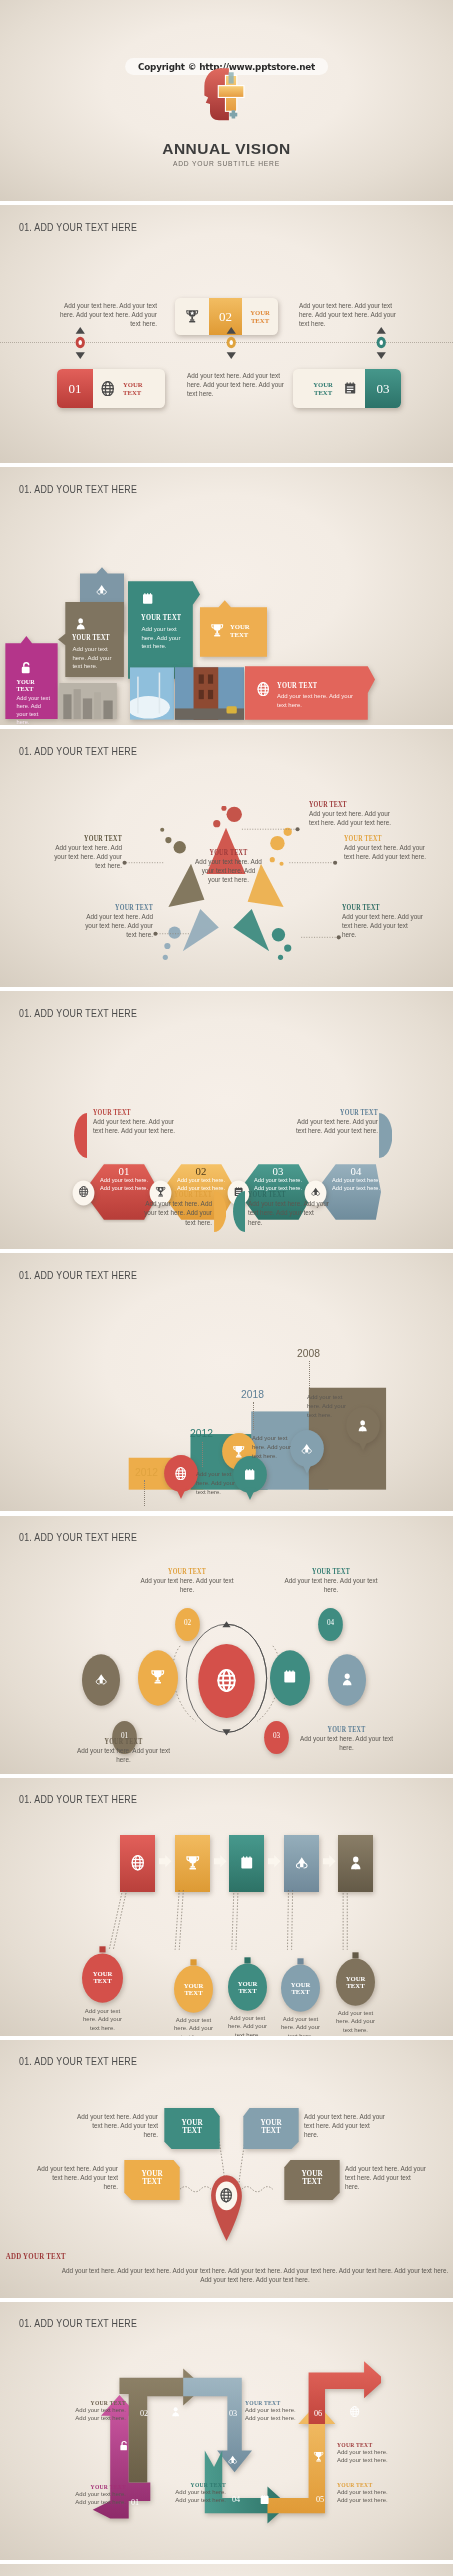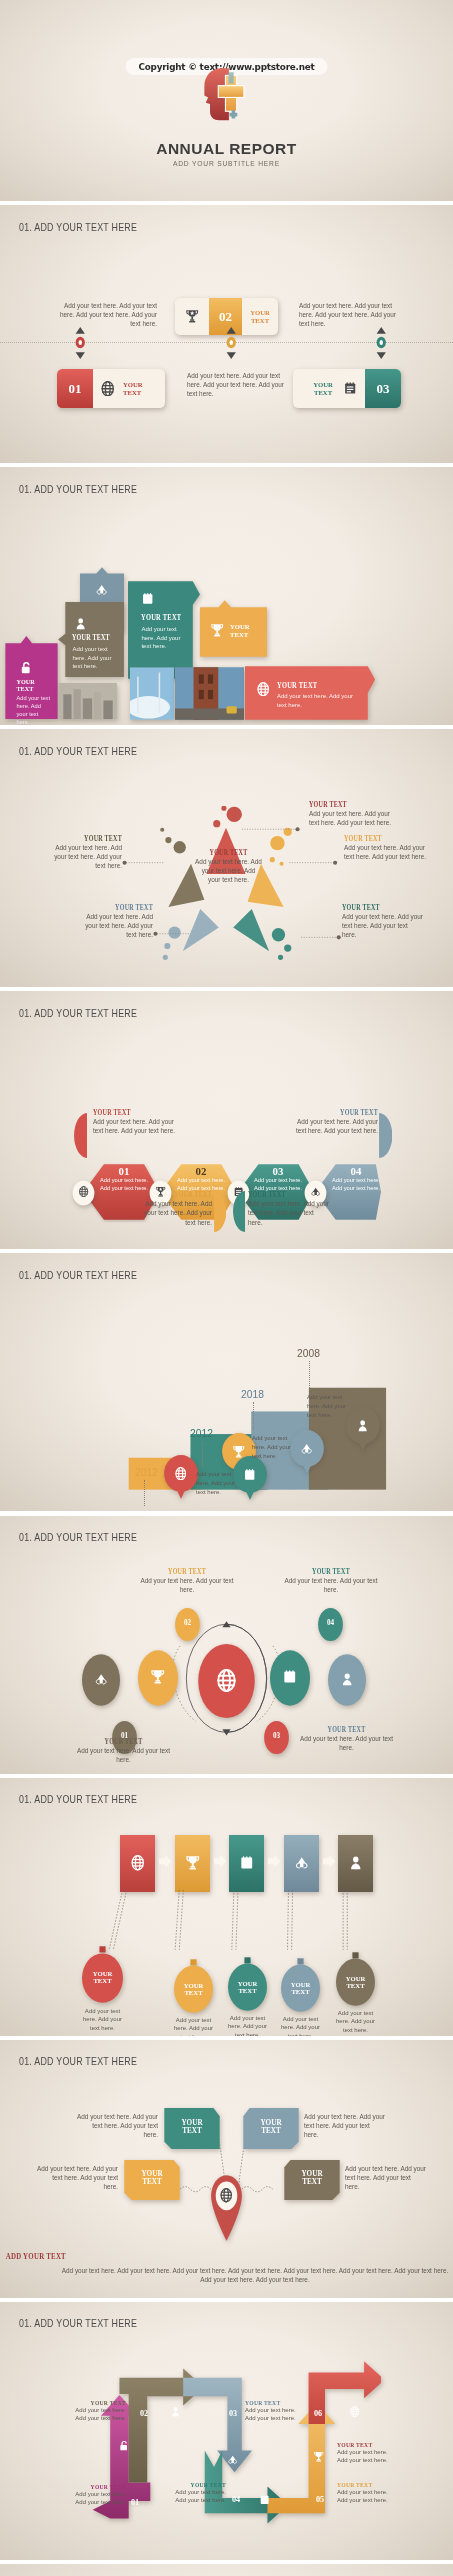--- a/index.html
+++ b/index.html
@@ -23,21 +23,21 @@
   }
   .body-text { font-size:6.4px; line-height:1.42; color:#5b5751; }
   .ylab {
     font-family:"Liberation Serif", serif; font-weight:bold;
     letter-spacing:0.3px; font-size:7.2px; transform:scaleX(.84);
     transform-origin:left center; white-space:nowrap;
   }
   .ylab.rt { transform-origin:right center; }
   .ylab.ct { transform-origin:center center; }
   .num {
-    font-family:"Liberation Serif", serif; font-weight:bold; color:#fff;
+    font-family:"Liberation Serif", serif; font-weight:normal; color:#fff;
   }
   .sh { filter:drop-shadow(1.5px 2.1px 2.6px rgba(90,75,60,.35)); }
   .ctr { text-align:center; } .rgt { text-align:right; }
 
   
   .copybar {
     position:absolute; left:50%; transform:translateX(-50%);
     background:rgba(255,255,255,.62); border-radius:13.4px;
     padding:3.6px 13.4px; font-family:"DejaVu Sans",sans-serif;
     font-weight:bold; font-size:8.8px; color:#2a2a2a; white-space:nowrap;
@@ -107,21 +107,21 @@
       </g>
     <g id="g-head">
       <path d="M50 8 C28 8 14 24 14 44 L14 62 L22 66 L18 76 L26 78 L26 92 C26 102 34 108 44 108 L66 108 L66 8 Z" fill="currentColor"></path>
     </g>
   </defs>
 </svg>
 
 <div class="deck">
 
   <section class="slide s-title">
-    <div class="copybar" style="top:58px;">Copyright © text://www.pptstore.net</div>
+    <div class="copybar" style="top:58px;">Copyright © http://www.pptstore.net</div>
     <div class="logo" style="top:61px;">
       <svg viewBox="0 0 130 150" width="67" height="77">
         <defs>
           <linearGradient id="hg1" x1="0" y1="0" x2="0" y2="1">
             <stop offset="0" stop-color="#e06a5f"></stop>
               <stop offset="1" stop-color="#a03433"></stop>
           </linearGradient>
           <linearGradient id="og1" x1="0" y1="0" x2="0" y2="1">
             <stop offset="0" stop-color="#f8d07a"></stop>
               <stop offset="1" stop-color="#e59a3e"></stop>
@@ -130,21 +130,21 @@
         <g transform="translate(8,14) scale(.92)">
           <path d="M50 0 C28 0 14 17 14 38 L14 58 L22 62 L17 73 L26 76 L26 92 C26 103 34 110 45 110 L66 110 L66 0 Z" fill="url(#hg1)"></path>
         </g>
         <rect x="62" y="28" width="22" height="70" fill="url(#og1)" stroke="#fff" stroke-width="2.2"></rect>
         <rect x="48" y="48" width="50" height="23" fill="url(#og1)" stroke="#fff" stroke-width="2.2"></rect>
         <rect x="68" y="22" width="10" height="22" fill="#8fb3b6" opacity=".85"></rect>
         <rect x="74" y="96" width="7" height="16" fill="#7fa3ab"></rect>
         <rect x="70" y="101" width="15" height="7" fill="#7fa3ab"></rect>
       </svg>
     </div>
-    <div class="bigtitle" style="top:140px;">ANNUAL REPORT</div>
+    <div class="bigtitle" style="top:140px;">ANNUAL VISION</div>
     <div class="subtitle" style="top:160px;">ADD YOUR SUBTITLE  HERE</div>
   </section>
 
   <section class="slide">
     <div class="slide-title">01. ADD YOUR TEXT HERE</div>
 
     <div class="abs" style="left:0;top:137px;width:453px;height:0.5px;border-top:1px dotted #8c8377;opacity:.55"></div>
 
     <div class="abs sh" style="left:175px;top:93px;width:103px;height:37px;border-radius:5.2px;overflow:hidden;background:#f7f1e7;display:flex;align-items:center">
       <div style="width:34px;display:flex;justify-content:center;color:#4a4a4a">

